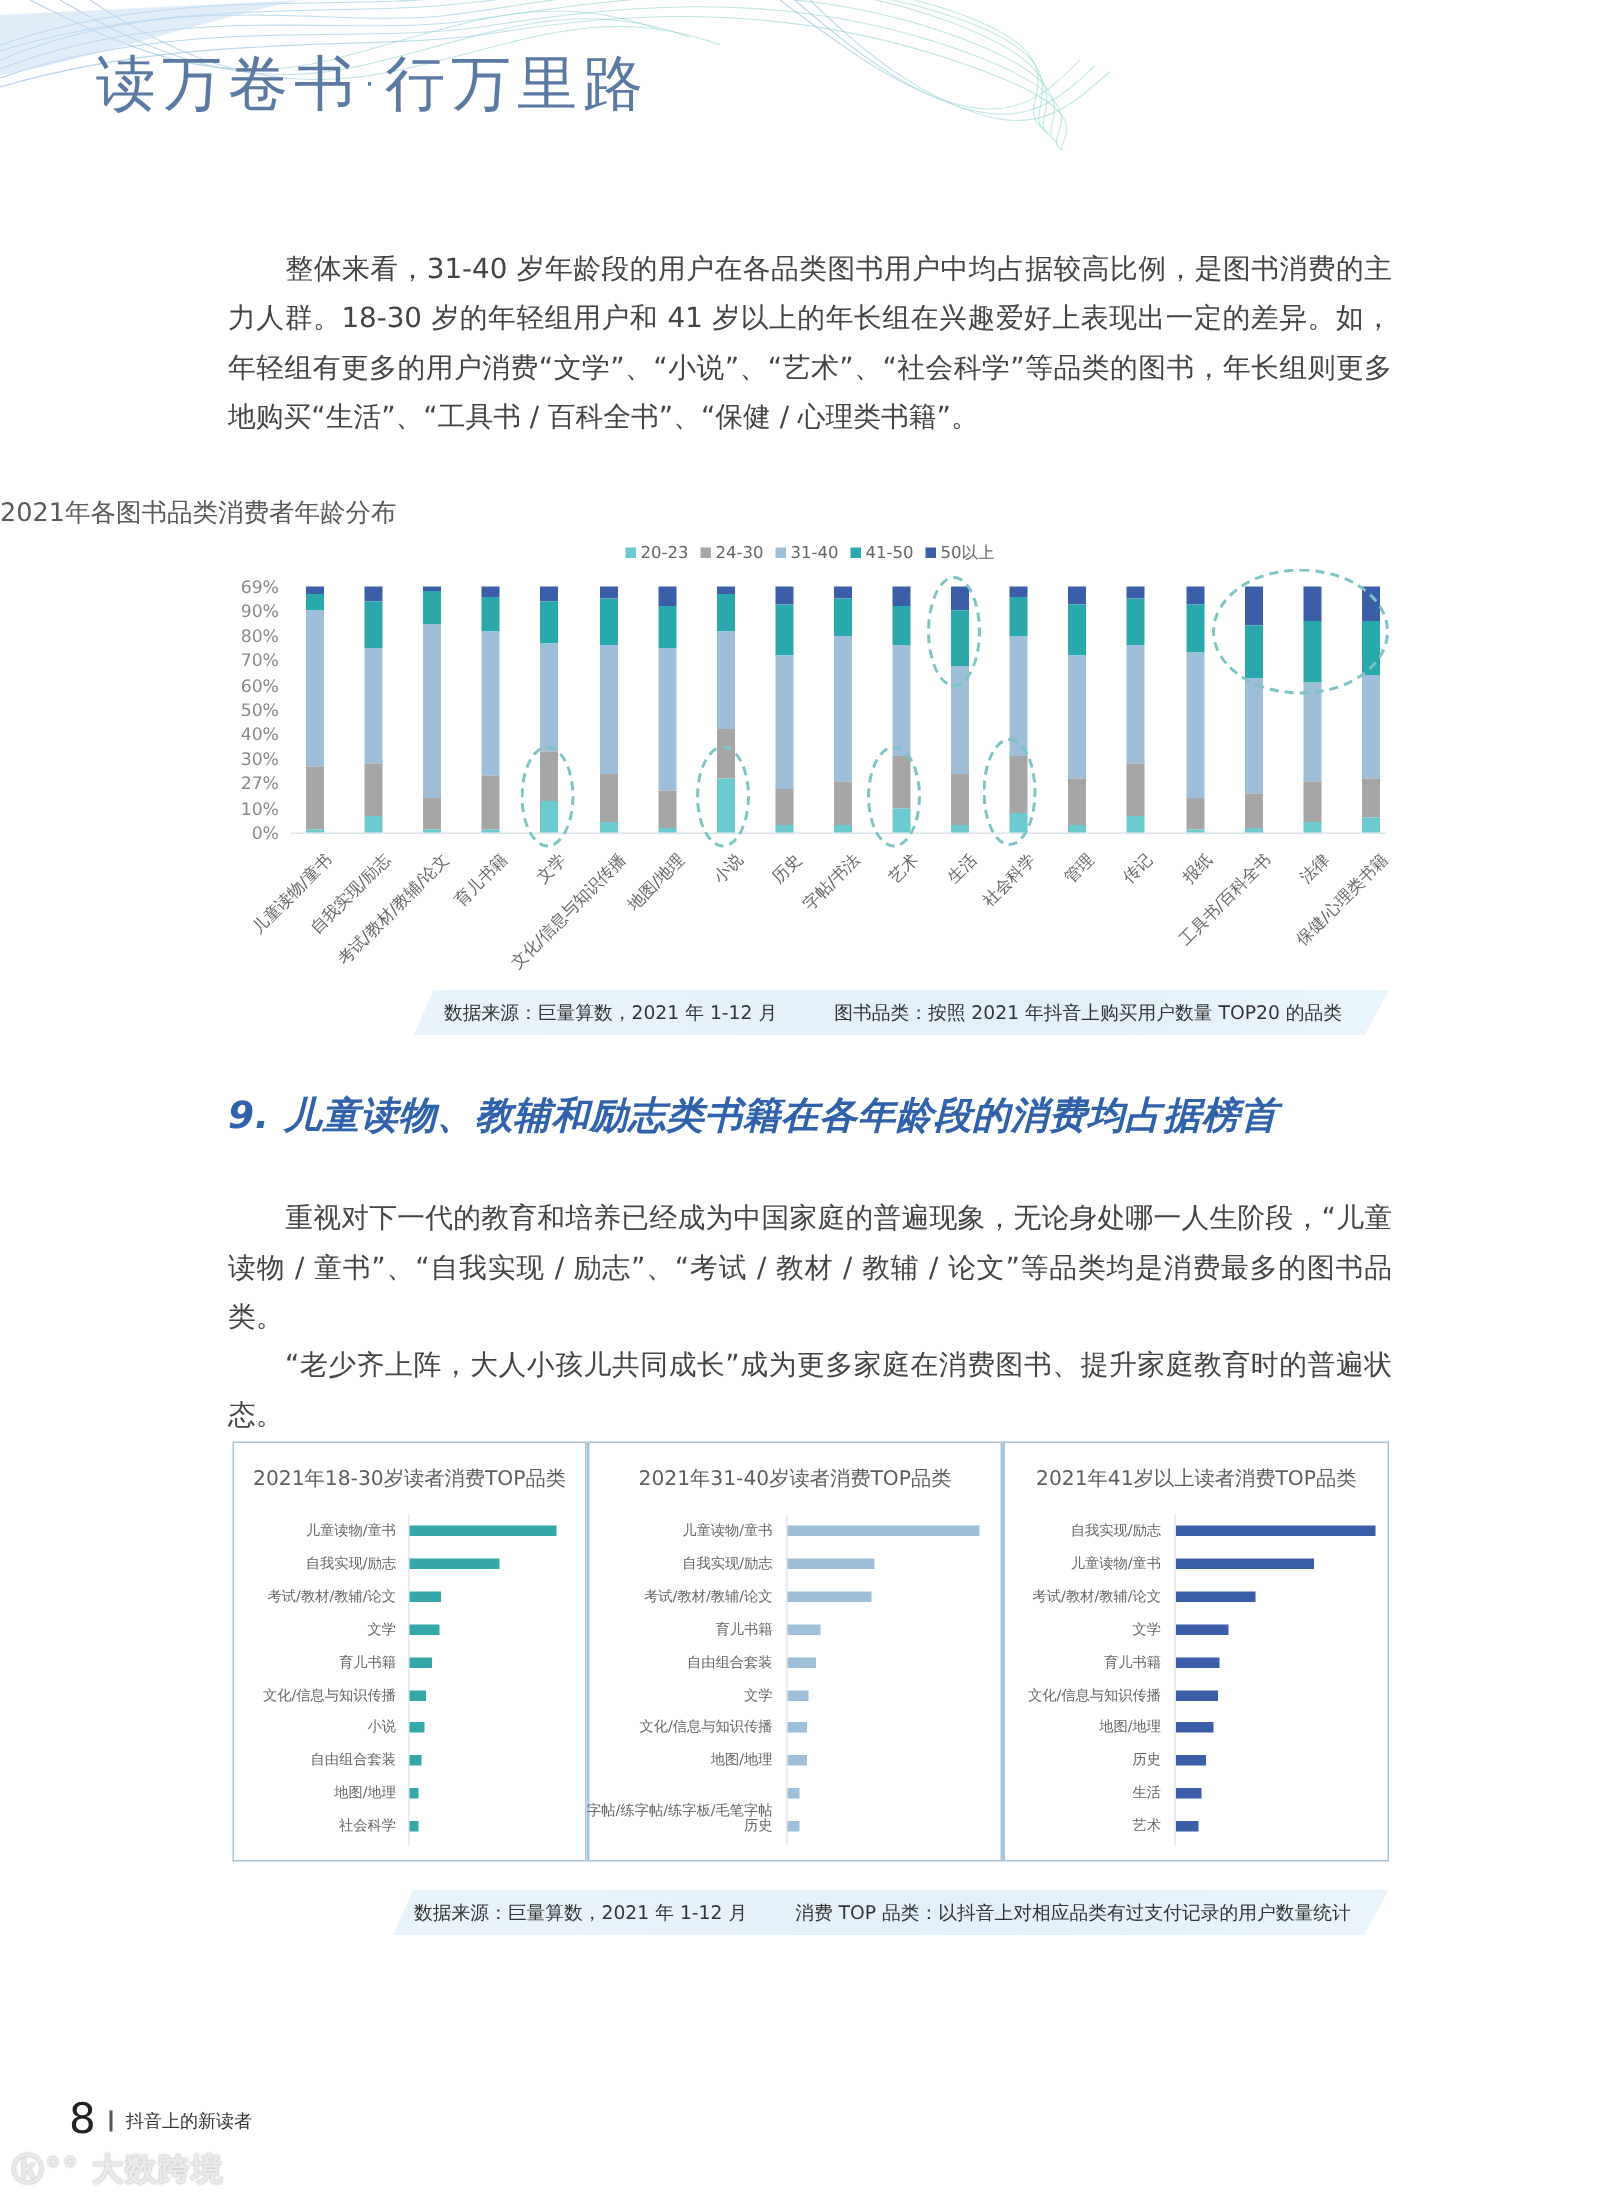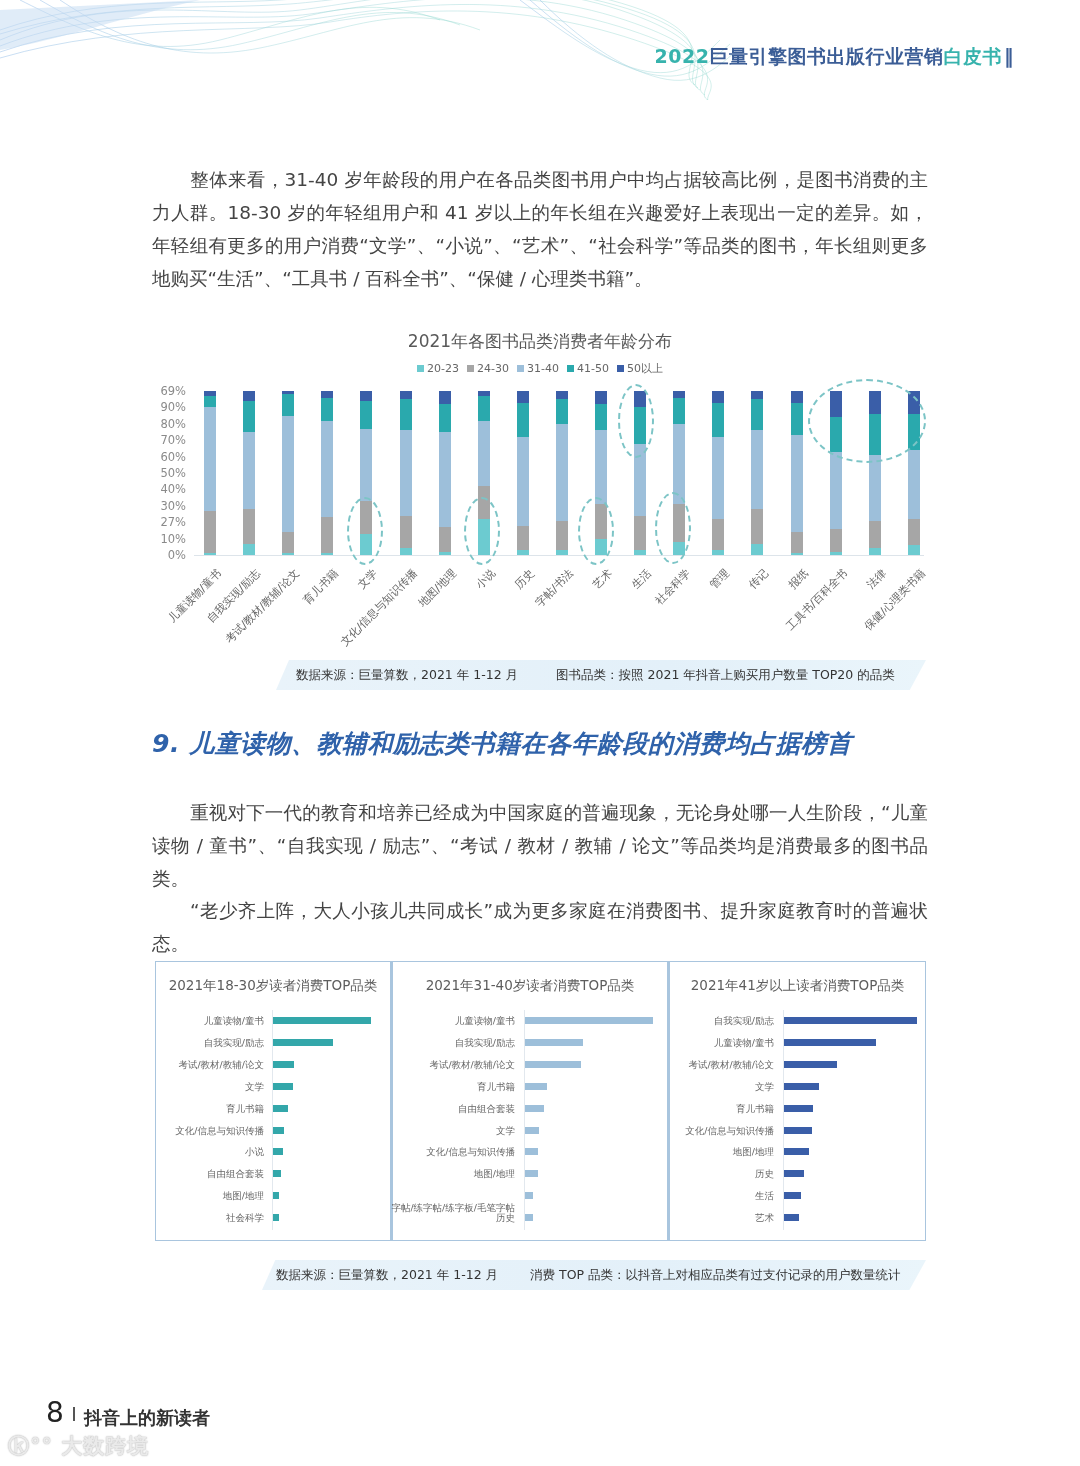--- a/index.html
+++ b/index.html
@@ -10,21 +10,21 @@
   .wave { position: absolute; left: 0; top: 0; }
   .brand { position: absolute; left: 64px; top: 28px; font-size: 40px; letter-spacing: 4px; color: #5a7aa3; font-weight: 300; }
   .report-title { position: absolute; right: 66px; top: 44px; font-size: 19px; font-weight: bold; color: #3b5d96; letter-spacing: 0.5px; }
   .report-title .yr { color: #37b3ad; }
   .report-title .hl { color: #37b3ad; }
   .report-title .bars { color: #3b5d96; margin-left: 2px; }
 
   .para { position: absolute; left: 152px; width: 776px; font-size: 18.5px; line-height: 33px; color: #444; text-align: justify; }
   .para .indent { display: inline-block; width: 38px; }
 
-  .chart-title { position: absolute; left: 0; width: 1080px; top: 330px; text-align: center; font-size: 17px; color: #595959; }
+  .chart-title { position: absolute; left: 0; width: 1080px; top: 330px; font-size: 17px; color: #595959; }
   .legend { position: absolute; top: 361px; left: 0; width: 1080px; display: flex; justify-content: center; gap: 8px; font-size: 11px; color: #666; }
   .legend .item { display: flex; align-items: center; gap: 3px; }
   .legend .sw { width: 7px; height: 7px; display: inline-block; }
 
   .yaxis { position: absolute; left: 150px; top: 384px; width: 36px; height: 180px; }
   .yaxis .tick { position: absolute; right: 0; font-size: 11.5px; color: #8a8a8a; transform: translateY(-50%); }
   .baseline { position: absolute; left: 194px; top: 555px; width: 730px; height: 1px; background: #dde4ea; }
 
   .bars-area { position: absolute; left: 194px; top: 391px; width: 730px; height: 164px; }
   .bar { position: absolute; bottom: 0; width: 12px; height: 164px; display: flex; flex-direction: column-reverse; }
@@ -44,21 +44,21 @@
   .panel { position: relative; height: 280px; border: 1.5px solid #a9c5de; background: #fff; }
   .panel + .panel { border-left-width: 2px; }
   .panel-title { position: absolute; top: 15px; left: 0; width: 100%; text-align: center; font-size: 13.5px; color: #5d5d5d; }
   .prow { position: absolute; left: 0; height: 14px; width: 100%; }
   .prow .lbl { position: absolute; text-align: right; font-size: 9.5px; color: #666; white-space: nowrap; top: 0; line-height: 14px; }
   .prow .pbar { position: absolute; top: 3px; height: 7px; }
   .paxis { position: absolute; width: 1px; background: #e2e8ee; }
 
   .footer-num { position: absolute; left: 46px; top: 1396px; font-size: 28px; color: #222; }
   .footer-sep { position: absolute; left: 73px; top: 1407px; width: 2px; height: 14px; background: #555; }
-  .footer-text { position: absolute; left: 84px; top: 1406px; font-size: 18px; color: #333; font-weight: bold; }
+  .footer-text { position: absolute; left: 84px; top: 1406px; font-size: 12px; color: #333; }
   .watermark { position: absolute; left: 8px; top: 1432px; font-size: 21px; color: #eaeaea; font-weight: bold; text-shadow: 0 0 1px #bbb, 0 0 2px #ccc; letter-spacing: 1px; }
 </style>
 </head>
 <body>
 
 <div class="header">
   <svg class="wave" width="1080" height="100" viewBox="0 0 1080 100">
     <defs>
       <linearGradient id="wg" x1="0" y1="0" x2="1" y2="0">
         <stop offset="0" stop-color="#9ec3ea" stop-opacity="0.8"></stop>
@@ -75,23 +75,21 @@
       <path d="M0 34 C 110 0, 210 10, 290 4 S 490 -30, 615 5 S 675 75, 698 88"></path>
       <path d="M20 0 C 80 30, 140 60, 220 40 S 360 -10, 440 20"></path>
       <path d="M40 0 C 100 35, 160 62, 240 44 S 380 -5, 460 25"></path>
       <path d="M60 0 C 120 40, 180 64, 260 48 S 400 0, 480 30"></path>
       <path d="M520 0 C 560 30, 600 60, 640 70 S 700 60, 720 40"></path>
       <path d="M530 0 C 570 35, 610 65, 650 74 S 710 62, 730 44"></path>
       <path d="M540 0 C 580 40, 620 68, 660 78 S 720 64, 740 48"></path>
     </g>
     <path d="M0 10 L0 50 C 60 40, 130 15, 200 0 Z" fill="#c7dcf2" opacity="0.55"></path>
   </svg>
-  <div class="report-title">
-    <span class="yr">2022</span><span>巨量引擎图书出版行业营销</span><span class="hl">白皮书</span><span class="bars">‖</span>
-  </div>
+  <div class="brand">读万卷书·行万里路</div>
 </div>
 
 <div class="para" style="top:163px;"><span class="indent"></span><span>整体来看，31-40 岁年龄段的用户在各品类图书用户中均占据较高比例，是图书消费的主力人群。18-30 岁的年轻组用户和 41 岁以上的年长组在兴趣爱好上表现出一定的差异。如，年轻组有更多的用户消费“文学”、“小说”、“艺术”、“社会科学”等品类的图书，年长组则更多地购买“生活”、“工具书 / 百科全书”、“保健 / 心理类书籍”。</span></div>
 
 <div class="chart-title">2021年各图书品类消费者年龄分布</div>
 <div class="legend" id="legend">
     <span class="item">
       <span class="sw" style="background: rgb(108, 203, 208);"></span>
       <span>20-23</span>
     </span>

